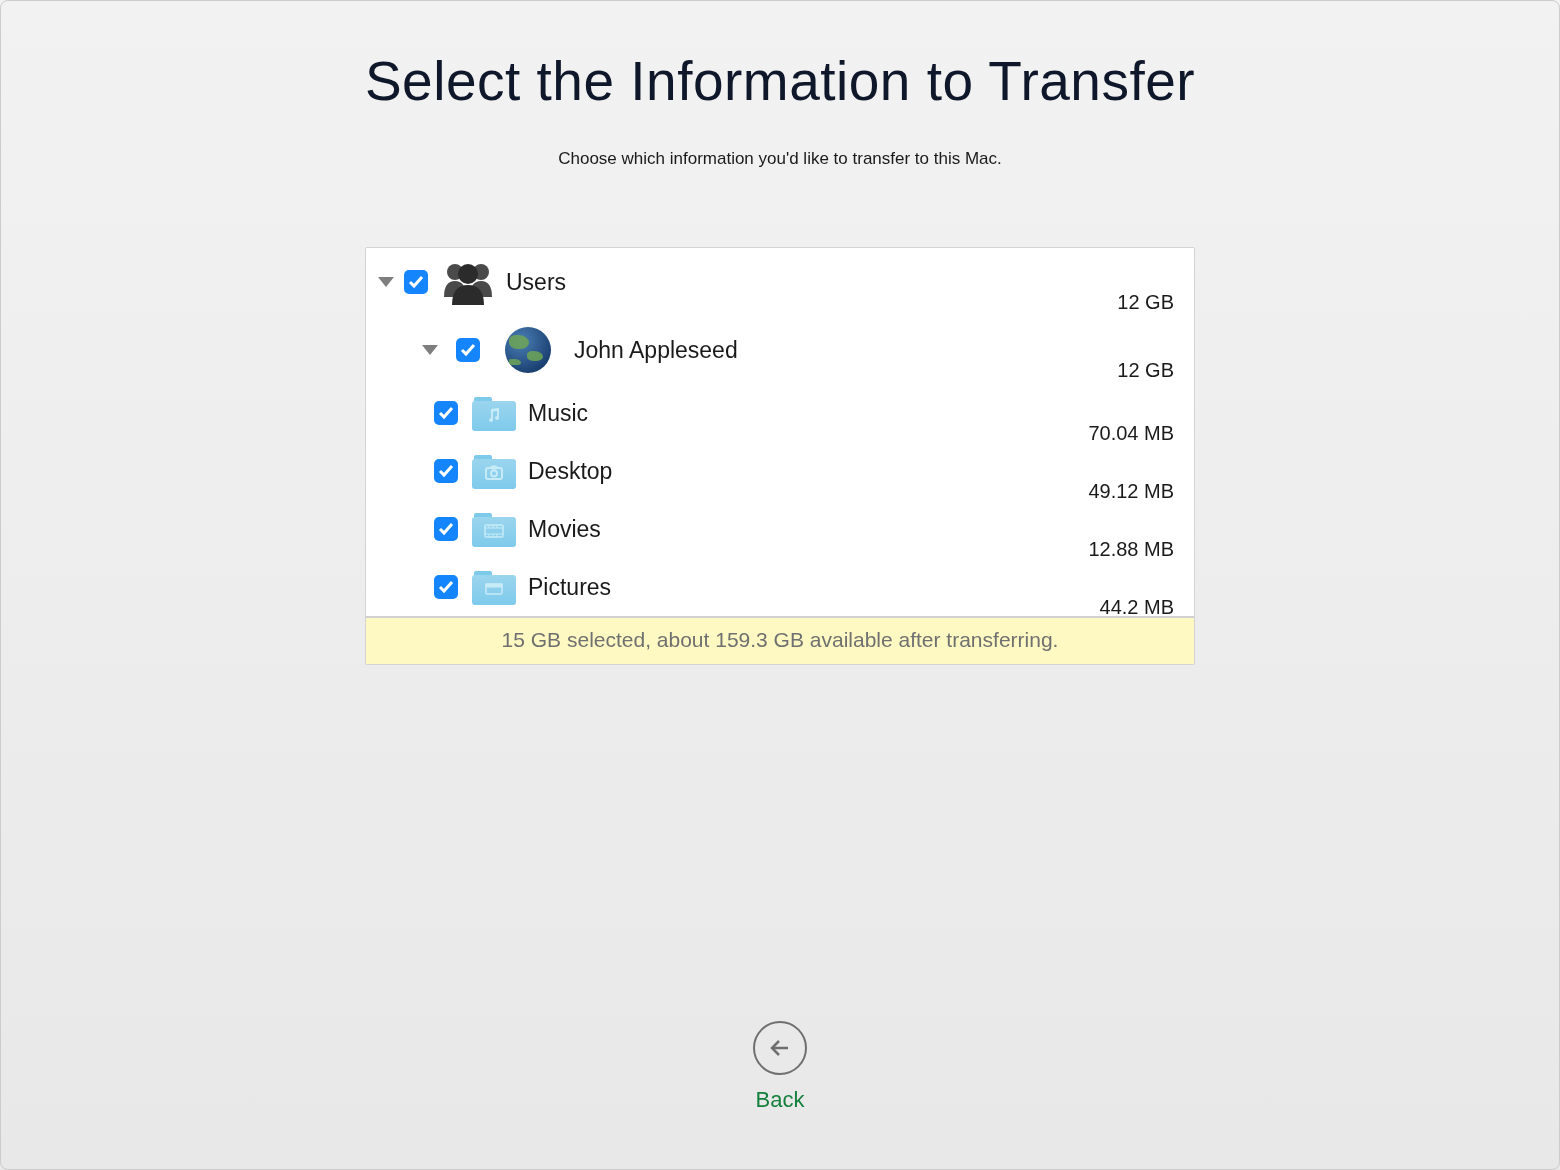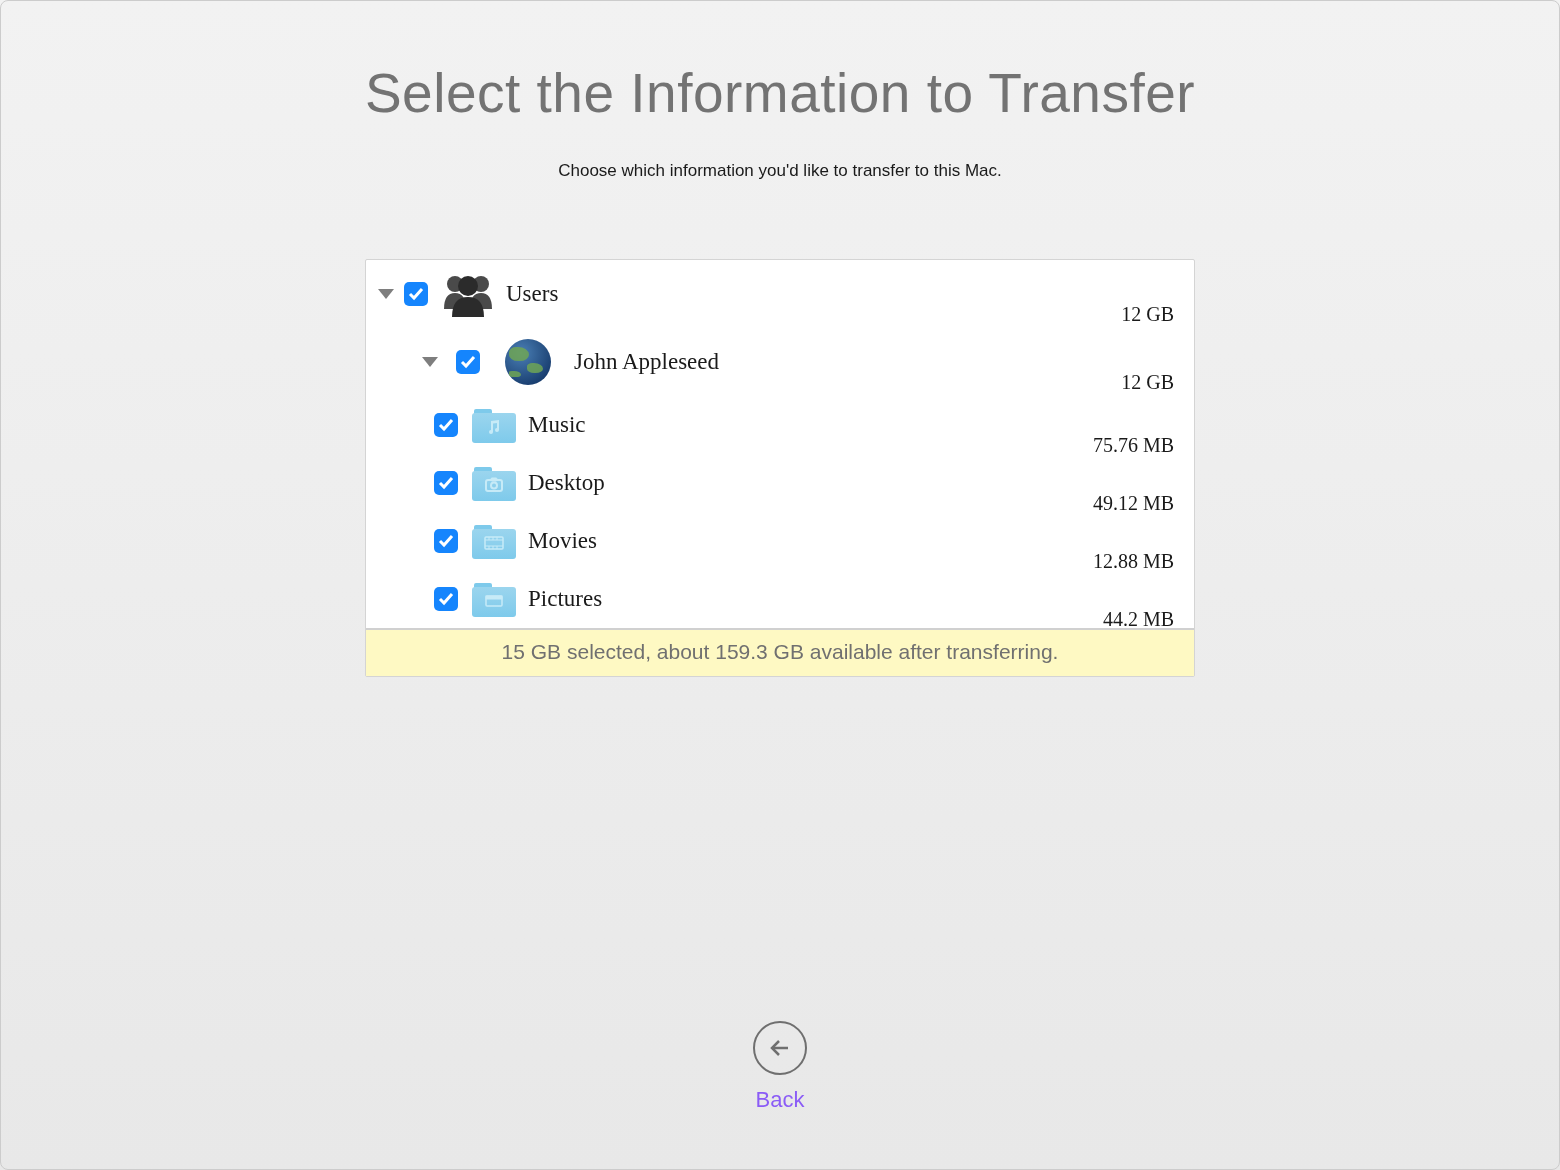--- a/index.html
+++ b/index.html
@@ -16,22 +16,22 @@
       flex-direction: column;
       align-items: center;
       border: 1px solid #ccc;
       border-radius: 8px;
       position: relative;
       overflow: hidden;
     }
     .title {
       font-size: 55px;
       font-weight: 300;
-      color: #737373;
-      margin-top: 60px;
+      color: #0f172a;
+      margin-top: 48px;
       letter-spacing: 0.5px;
     }
     .subtitle {
       font-size: 17px;
       color: #1a1a1a;
       margin-top: 36px;
       font-weight: 400;
     }
     .tree-container {
       margin-top: 78px;
@@ -39,21 +39,20 @@
       background: #ffffff;
       border: 1px solid #d4d4d4;
       border-radius: 2px;
       display: flex;
       flex-direction: column;
     }
     .tree-body {
       flex: 1;
       overflow: hidden;
       height: 426px;
-      font-family: Liberation Serif, serif;
     }
     .row {
       display: flex;
       align-items: center;
       height: 68px;
       padding-right: 20px;
     }
     .row.users { padding-left: 12px; }
     .row.user { padding-left: 56px; gap: 8px; }
     .row.leaf { padding-left: 68px; height: 58px; }
@@ -146,21 +145,21 @@
     }
     .nav-circle svg {
       width: 24px;
       height: 24px;
       stroke: #6f6f6f;
       stroke-width: 2.5;
       fill: none;
     }
     .nav-label {
       font-size: 22px;
-      color: #8b5cf6;
+      color: #15803d;
     }
 
     
     .users-icon svg { width: 56px; height: 46px; }
     .globe-icon { width: 46px; height: 46px; border-radius: 50%; background: radial-gradient(circle at 35% 30%, #4a7fb5, #0a2a5a); position: relative; overflow: hidden; }
     .globe-icon::before { content: ""; position: absolute; background: #6fa555; width: 20px; height: 14px; top: 8px; left: 4px; border-radius: 40% 60% 50% 50%; box-shadow: 16px 14px 0 -2px #6fa555, -4px 20px 0 -4px #6fa555; opacity:0.85;}
 
     .folder {
       width: 44px;
       height: 36px;
@@ -254,21 +253,21 @@
             <div class="folder-tab"></div>
             <div class="folder-body"></div>
           <div class="folder-glyph">
               <svg width="18" height="18" viewBox="0 0 18 18">
                 <path d="M6 3 L14 2 L14 12 A2 2 0 1 1 12 10 L12 5 L8 5.5 L8 14 A2 2 0 1 1 6 12 Z" fill="#cdeef9" stroke="none"></path>
               </svg>
             </div>
         </div>
       </div>
       <div class="label">Music</div>
-      <div class="size">75.76 MB</div>
+      <div class="size">70.04 MB</div>
     </div>
 
     <div class="row leaf">
       <div class="checkbox">
         <svg viewBox="0 0 16 16">
             <polyline points="2,8 6,12 14,3"></polyline>
           </svg>
       </div>
       <div class="icon-slot small">
         <div class="folder">

